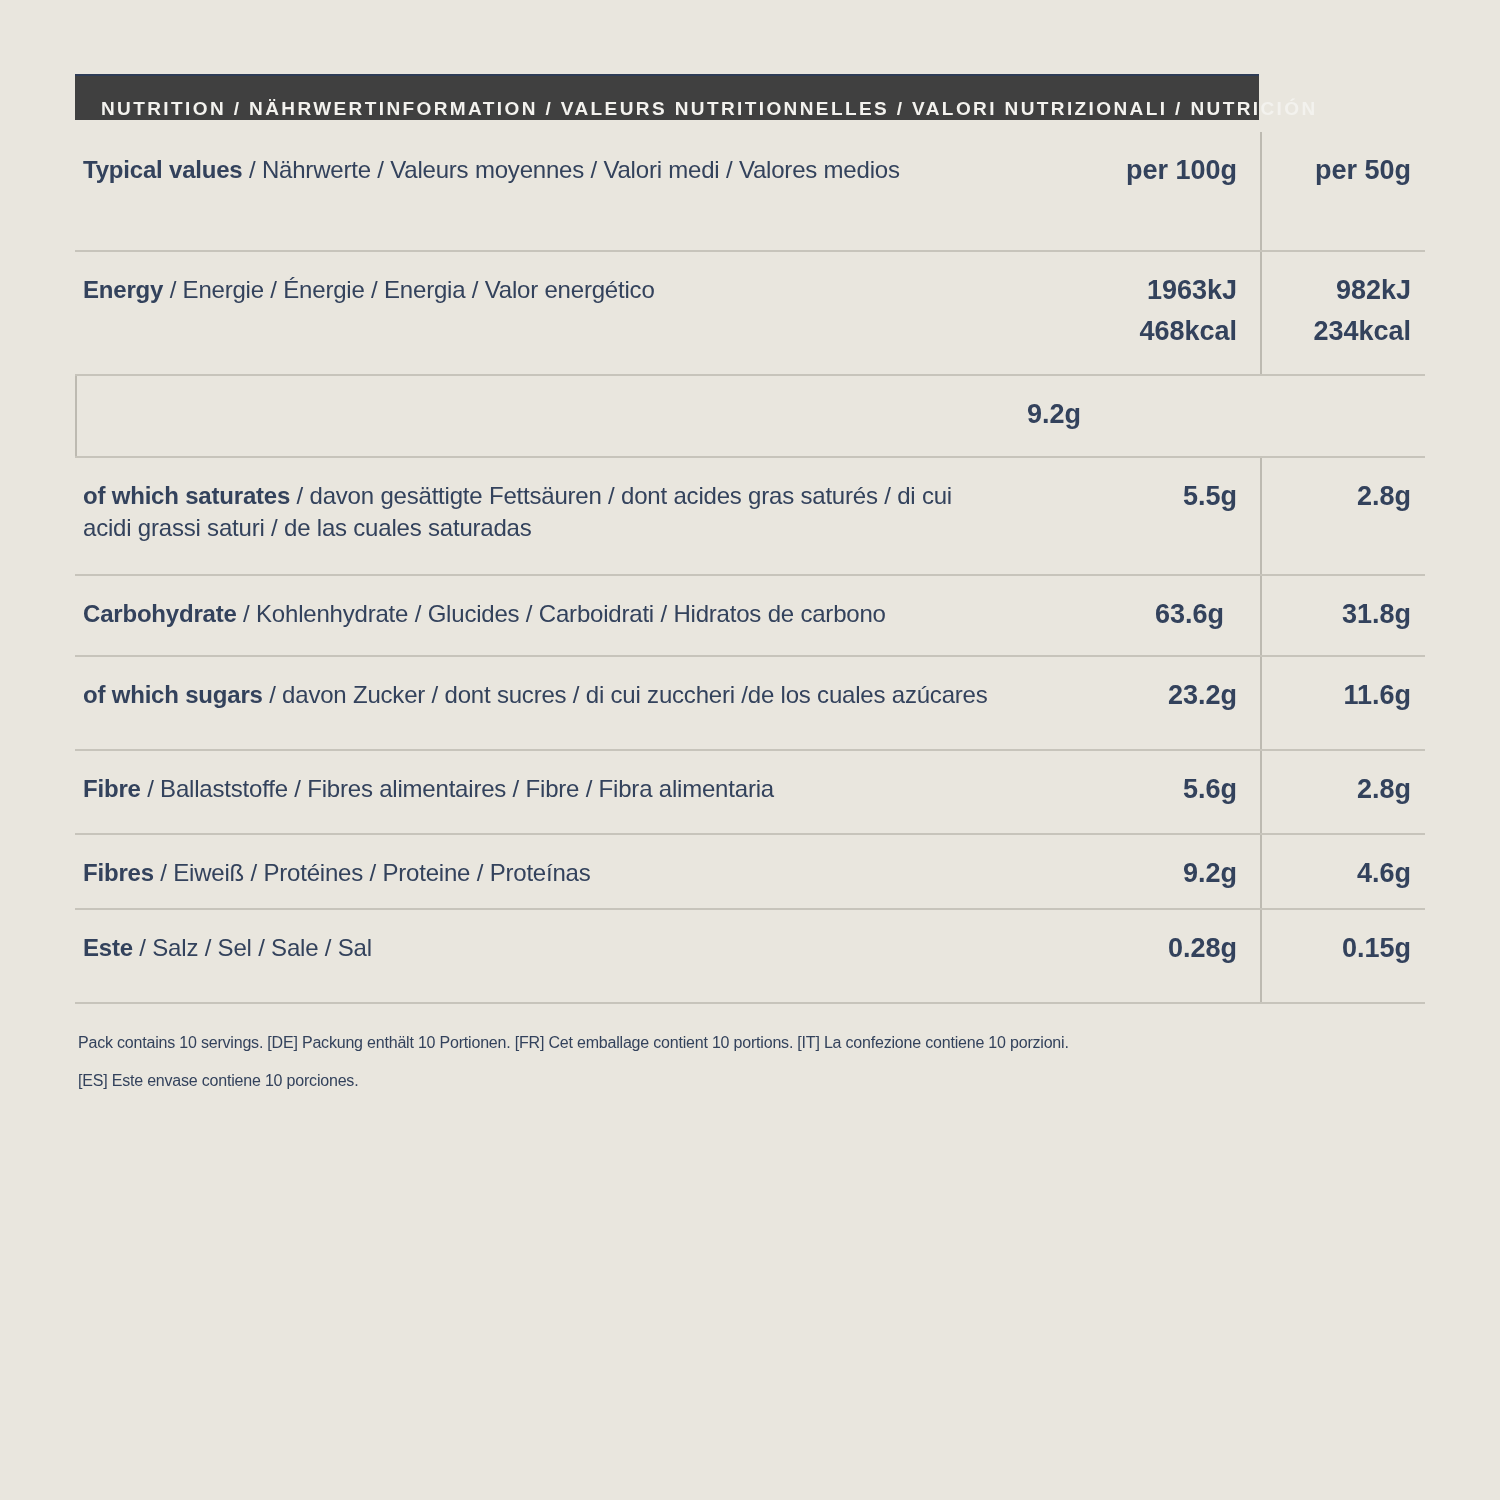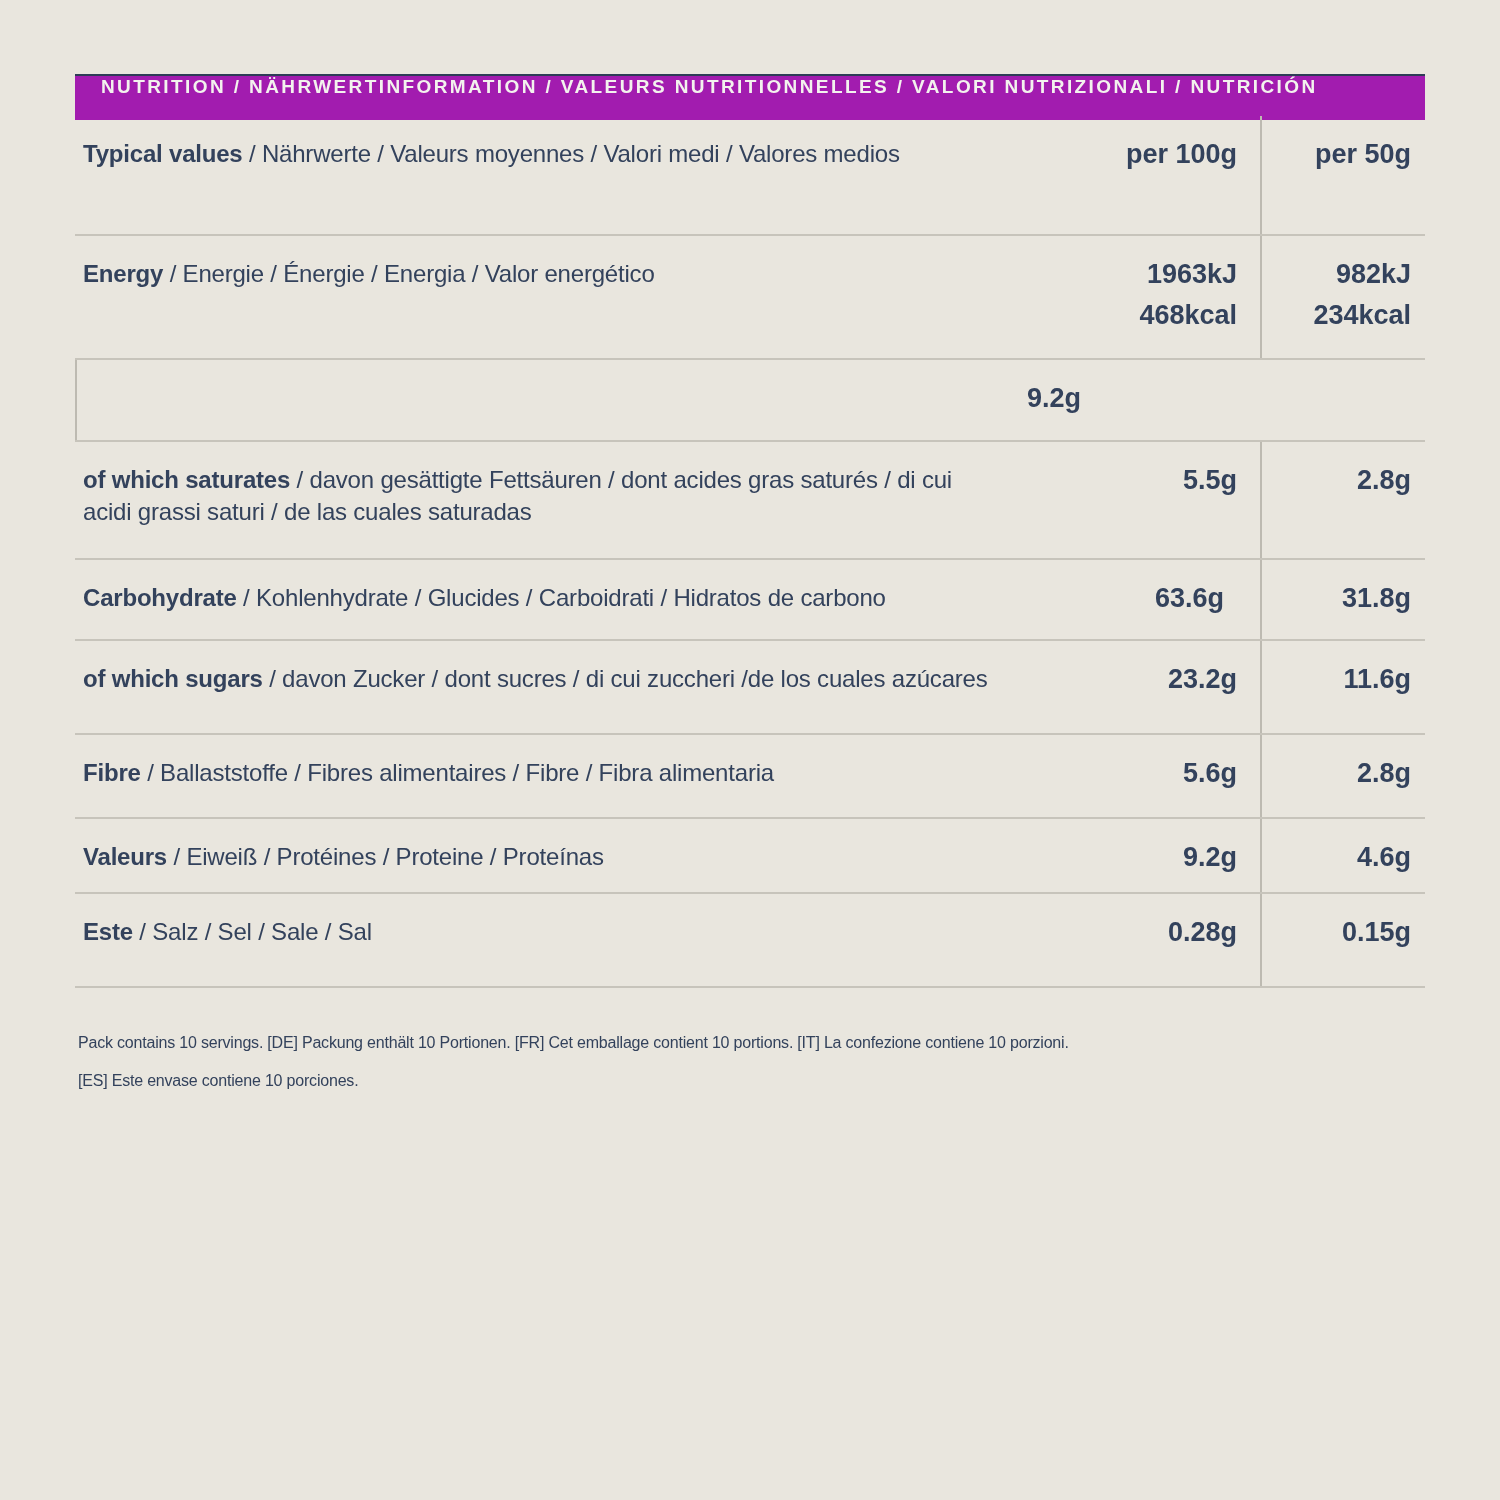--- a/index.html
+++ b/index.html
@@ -14,41 +14,41 @@
     height: 1500px;
     background: #e9e6de;
     overflow: hidden;
     color: #33425c;
   }
   
   .header-bar {
     position: absolute;
     left: 75px;
     top: 74px;
-    width: 1350px;
+    width: 1184px;
     height: 46px;
     box-sizing: border-box;
-    background: #a21caf;
+    background: #404040;
     border-top: 2px solid #2e3c56;
     display: flex;
-    align-items: flex-start;
+    align-items: flex-end;
     padding-left: 26px;
   }
   .header-bar .bar-title {
     color: #f3f2ee;
     font-size: 19px;
     font-weight: bold;
     letter-spacing: 2.4px;
     white-space: nowrap;
   }
   
   .nutrition-table {
     position: absolute;
     left: 75px;
-    top: 116px;
+    top: 132px;
     width: 1350px;
   }
   .t-row {
     display: grid;
     grid-template-columns: 1fr 165px 165px;
     box-sizing: border-box;
     border-bottom: 2px solid #c7c4bb;
   }
   .cell-label {
     padding: 22px 10px 10px 8px;
@@ -142,21 +142,21 @@
       <div class="cell-val col-50">11.6g</div>
     </div>
 
     <div class="t-row h84">
       <div class="cell-label"><b>Fibre</b><span> / Ballaststoffe / Fibres alimentaires / Fibre / Fibra alimentaria</span></div>
       <div class="cell-val">5.6g</div>
       <div class="cell-val col-50">2.8g</div>
     </div>
 
     <div class="t-row h75">
-      <div class="cell-label"><b>Valeurs</b><span> / Eiweiß / Protéines / Proteine / Proteínas</span></div>
+      <div class="cell-label"><b>Fibres</b><span> / Eiweiß / Protéines / Proteine / Proteínas</span></div>
       <div class="cell-val">9.2g</div>
       <div class="cell-val col-50">4.6g</div>
     </div>
 
     <div class="t-row h94">
       <div class="cell-label"><b>Este</b><span> / Salz / Sel / Sale / Sal</span></div>
       <div class="cell-val">0.28g</div>
       <div class="cell-val col-50">0.15g</div>
     </div>
 

